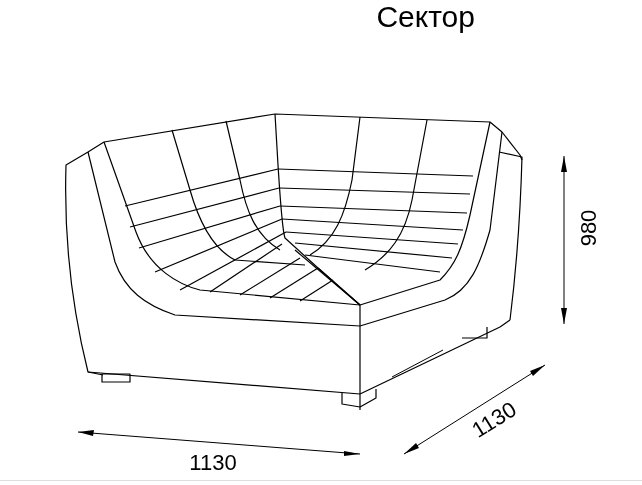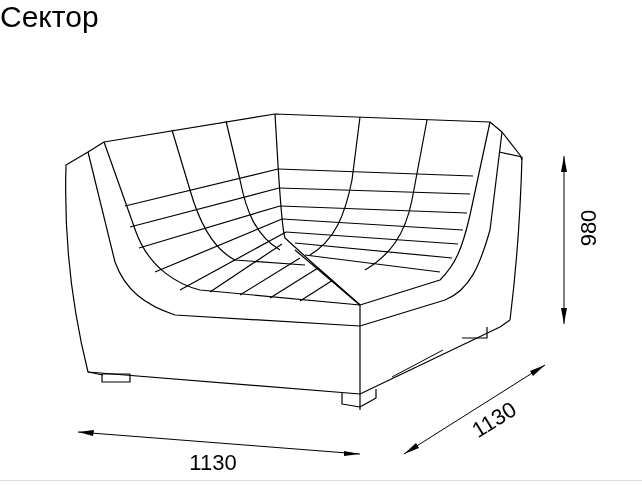--- a/index.html
+++ b/index.html
@@ -1,18 +1,18 @@
 <!DOCTYPE html>
 <html><head>
   <meta charset="utf-8">
   <style>
     html, body { margin: 0; padding: 0; background: #ffffff; }
     body { width: 642px; height: 485px; position: relative; overflow: hidden;
            font-family: "Liberation Sans", sans-serif; }
-    .title { position: absolute; left: 0; top: 0; width: 475px; text-align: left;
+    .title { position: absolute; left: 0; top: 0; width: 475px; text-align: right;
              font-size: 30px; color: #000; line-height: 34px; }
     svg { position: absolute; left: 0; top: 0; }
     .ln { fill: none; stroke: #000; stroke-width: 1.2; stroke-linejoin: round; }
     .dim { fill: none; stroke: #000; stroke-width: 1; }
     .arrow { fill: #000; }
     .dimtxt { font-family: "Liberation Sans", sans-serif; font-size: 22px; fill: #000; }
     .bottom-rule { position: absolute; left: 0; top: 480px; width: 642px; height: 1px; background: #ddd; }
   </style>
 </head>
 <body>

